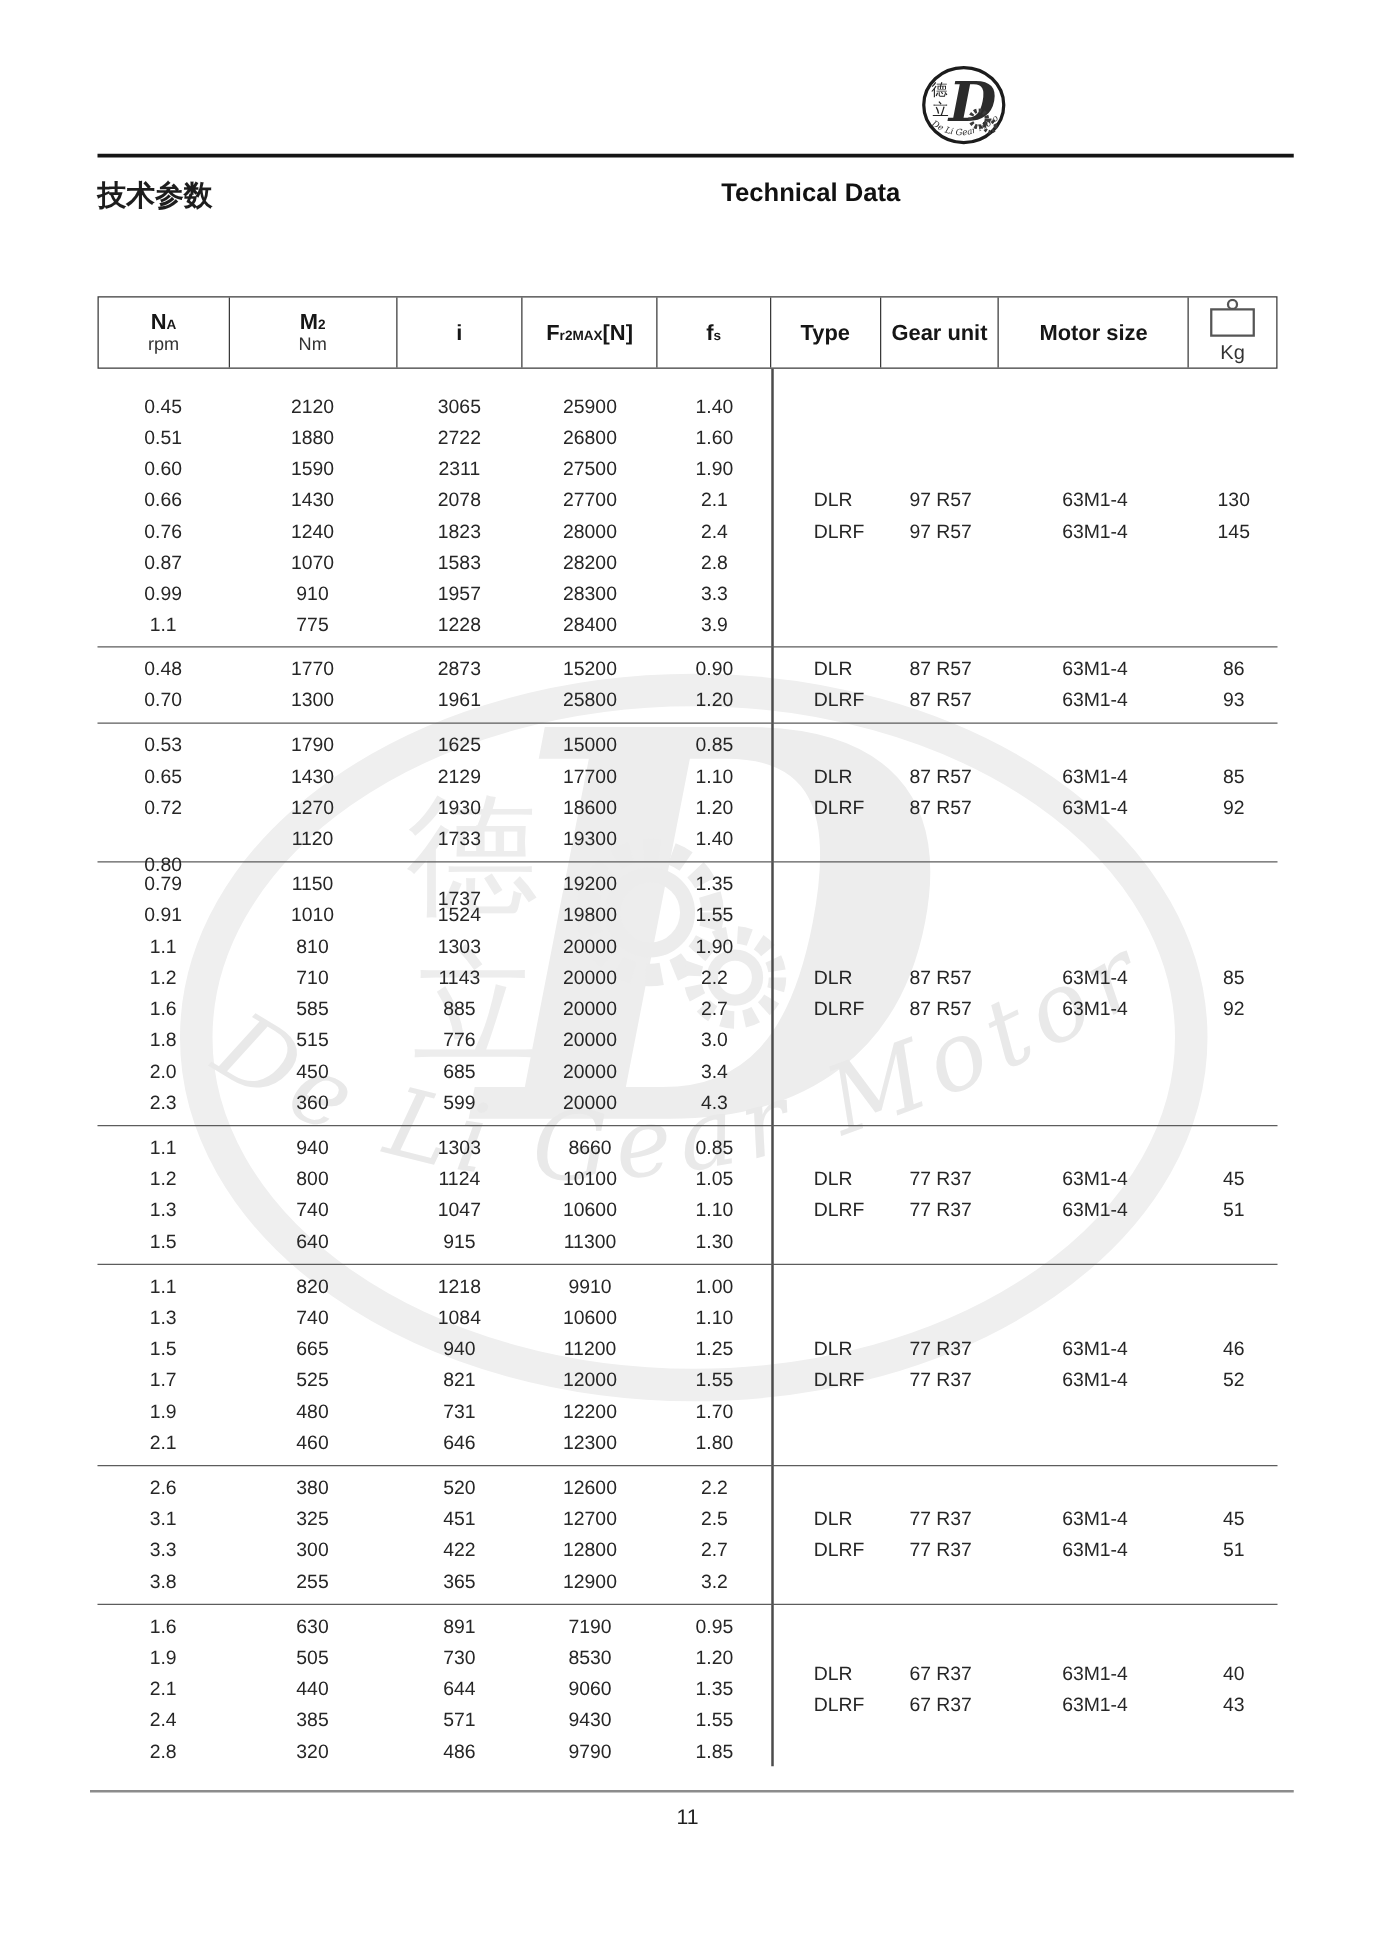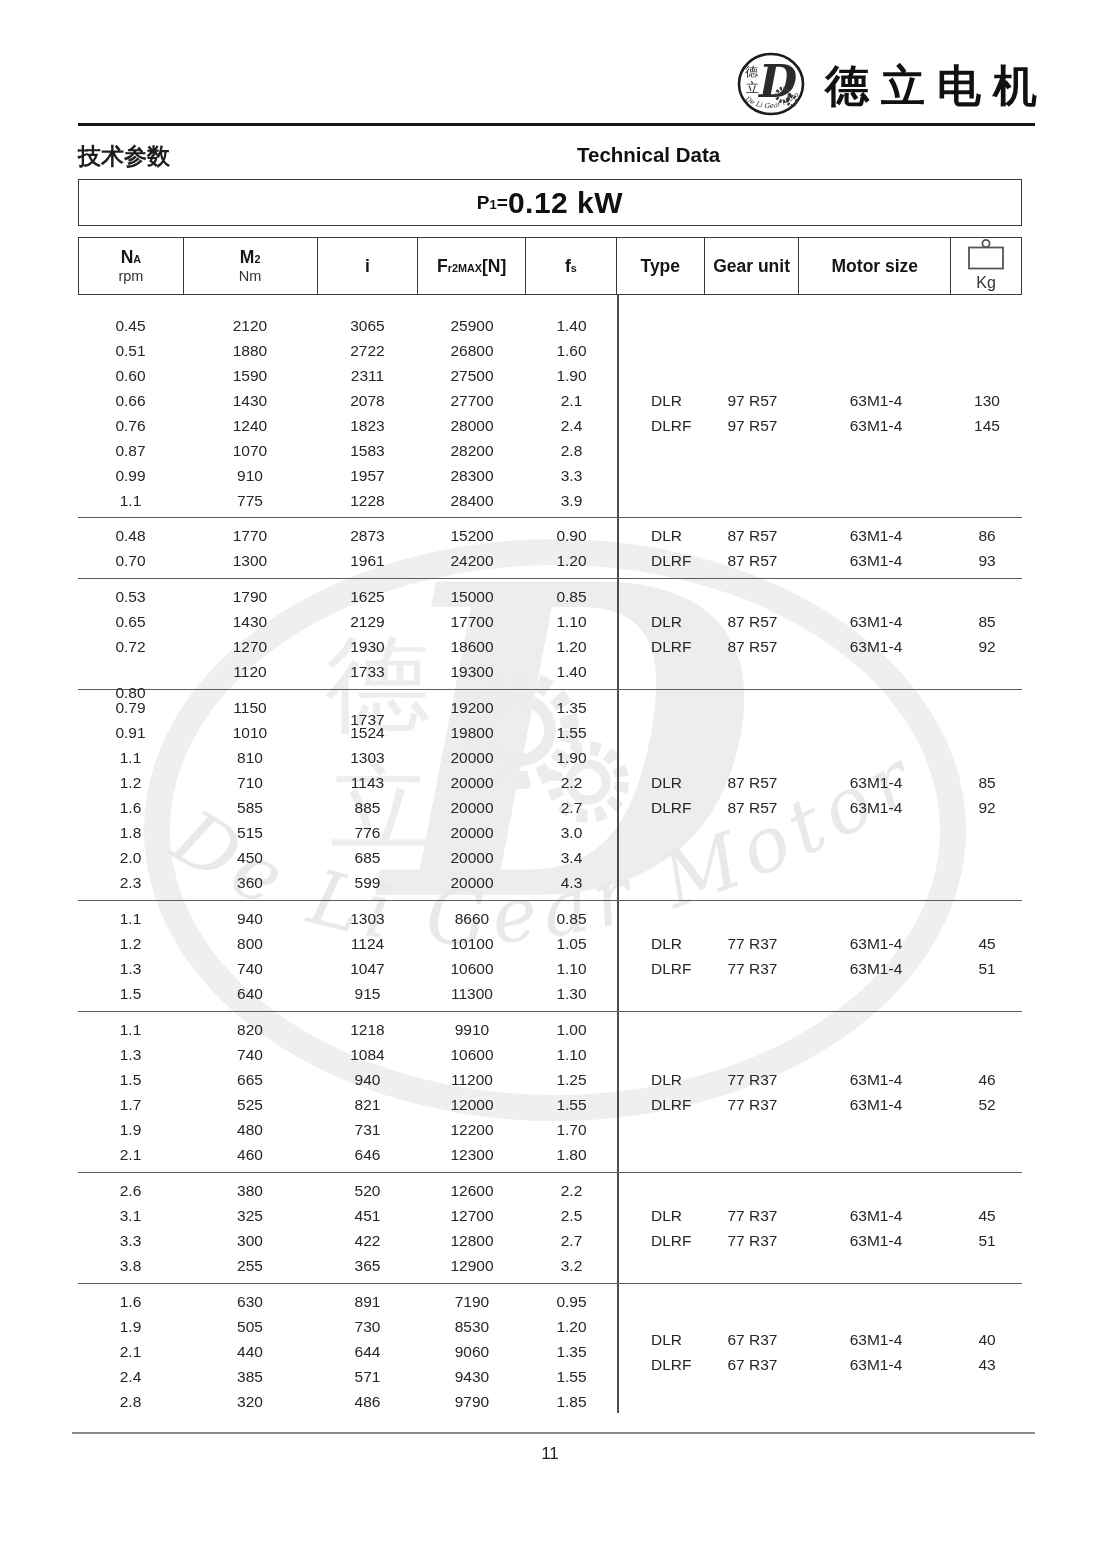--- a/index.html
+++ b/index.html
@@ -90,31 +90,26 @@
       <text x="24" y="47" font-size="44" font-weight="bold" font-style="italic" fill="#2b2b2b" font-family="DejaVu Serif,serif">D</text>
       <g fill="none" stroke="#3a3a3a">
         <circle cx="48" cy="45" r="6.5" stroke-width="3.5" stroke-dasharray="2.2 1.6"></circle>
         <circle cx="57" cy="51" r="4.5" stroke-width="3" stroke-dasharray="1.8 1.4"></circle>
       </g>
       <path id="logoarc" d="M 10 50 Q 36 68 63 46" fill="none" stroke="none"></path>
       <text font-size="7" font-style="italic" fill="#2e2e2e" font-family="DejaVu Serif,serif">
         <textPath href="#logoarc">De Li Gear Motor</textPath>
       </text>
     </svg>
-    <div class="brand-name">德立电机</div>
   </div>
 
   <div class="topline"></div>
   <div class="title-cn">技术参数</div>
   <div class="title-en">Technical Data</div>
 
-  <div class="power-box">
-    <span class="power-prefix"><span>P</span><span class="psub">1</span><span>=</span></span>
-    <span class="power-value">0.12 kW</span>
-  </div>
 
   <div class="thead" id="thead">
       <div class="hcell" style="width: 105px;">
         <div class="hmain">N<span class="hsub">A</span></div>
         <div class="hunit">rpm</div>
       </div>
       <div class="hcell" style="width: 134px;">
         <div class="hmain">M<span class="hsub">2</span></div>
         <div class="hunit">Nm</div>
       </div>
@@ -224,21 +219,21 @@
           <span class="dcell" style="width: 105px;">0.48</span>
           <span class="dcell" style="width: 134px;">1770</span>
           <span class="dcell" style="width: 101px;">2873</span>
           <span class="dcell" style="width: 108px;">15200</span>
           <span class="dcell" style="width: 91px;">0.90</span>
         </div>
         <div class="drow">
           <span class="dcell" style="width: 105px;">0.70</span>
           <span class="dcell" style="width: 134px;">1300</span>
           <span class="dcell" style="width: 101px;">1961</span>
-          <span class="dcell" style="width: 108px;">24200</span>
+          <span class="dcell" style="width: 108px;">25800</span>
           <span class="dcell" style="width: 91px;">1.20</span>
         </div>
         <div class="typeblock" style="top: 5px;">
           <div class="trow">
             <span class="tcell-type">DLR</span>
             <span class="tcell-gear">87 R57</span>
             <span class="tcell-motor">63M1-4</span>
             <span class="tcell-kg">86</span>
           </div>
           <div class="trow">

